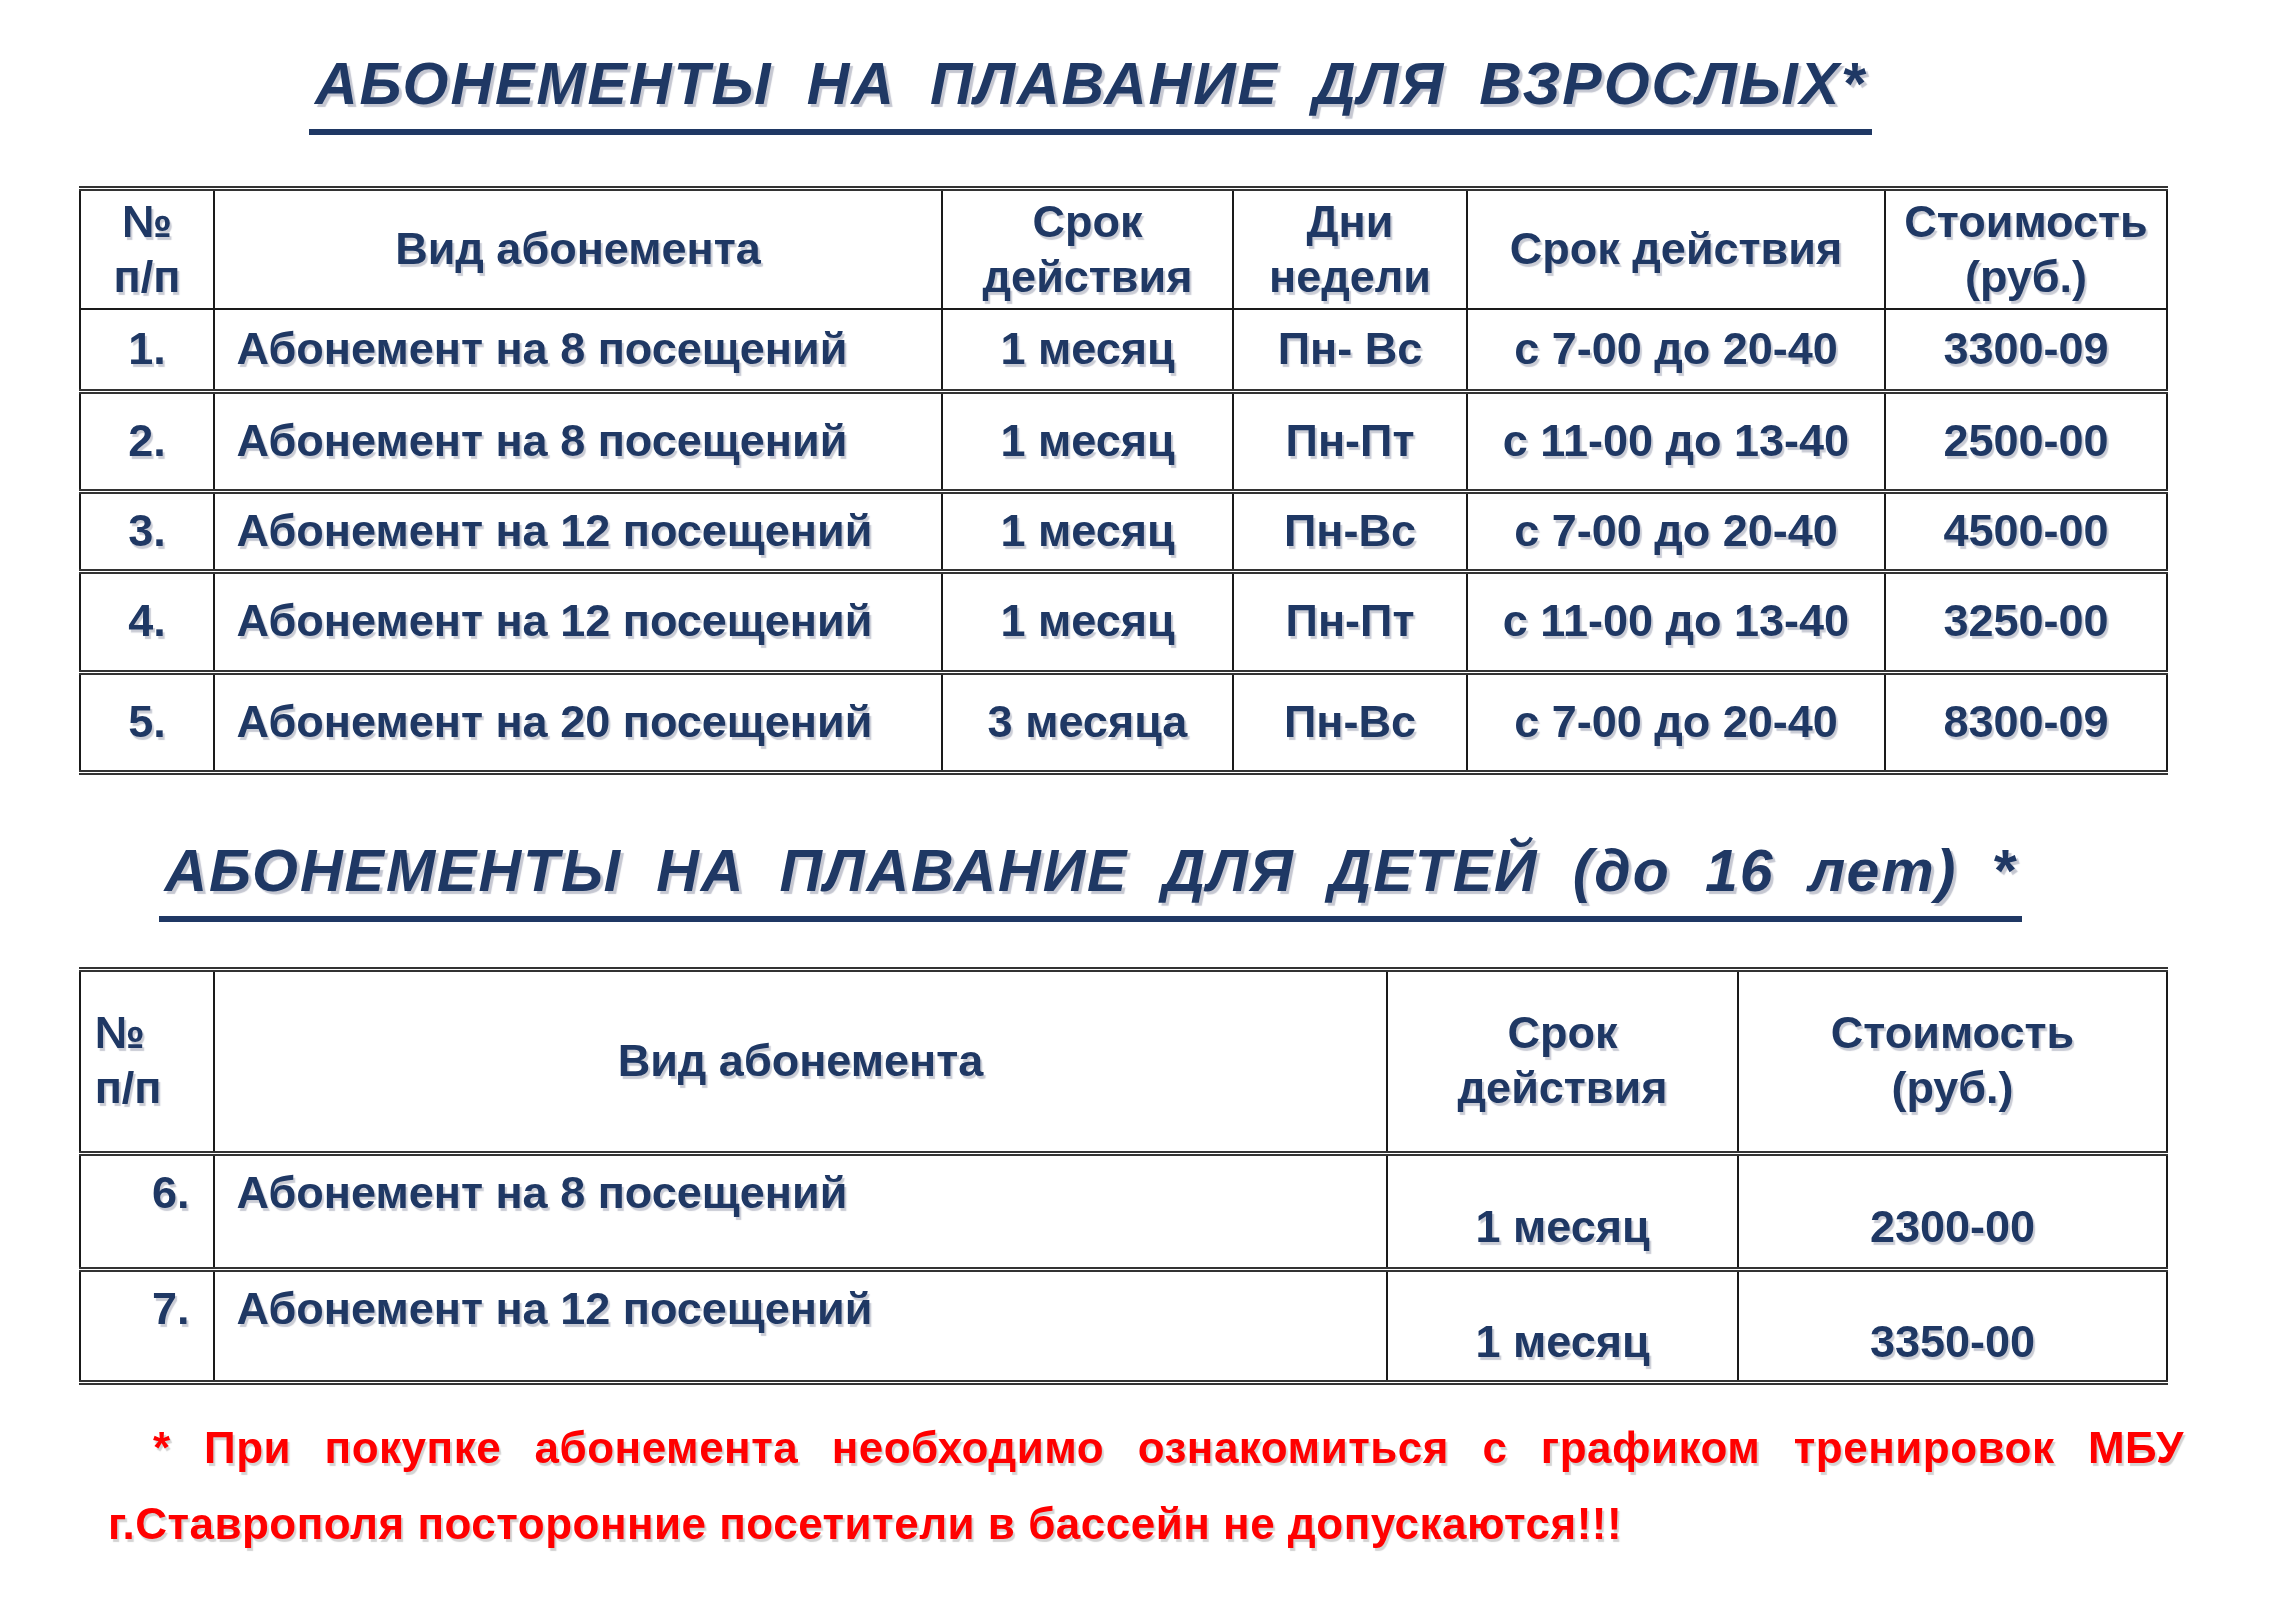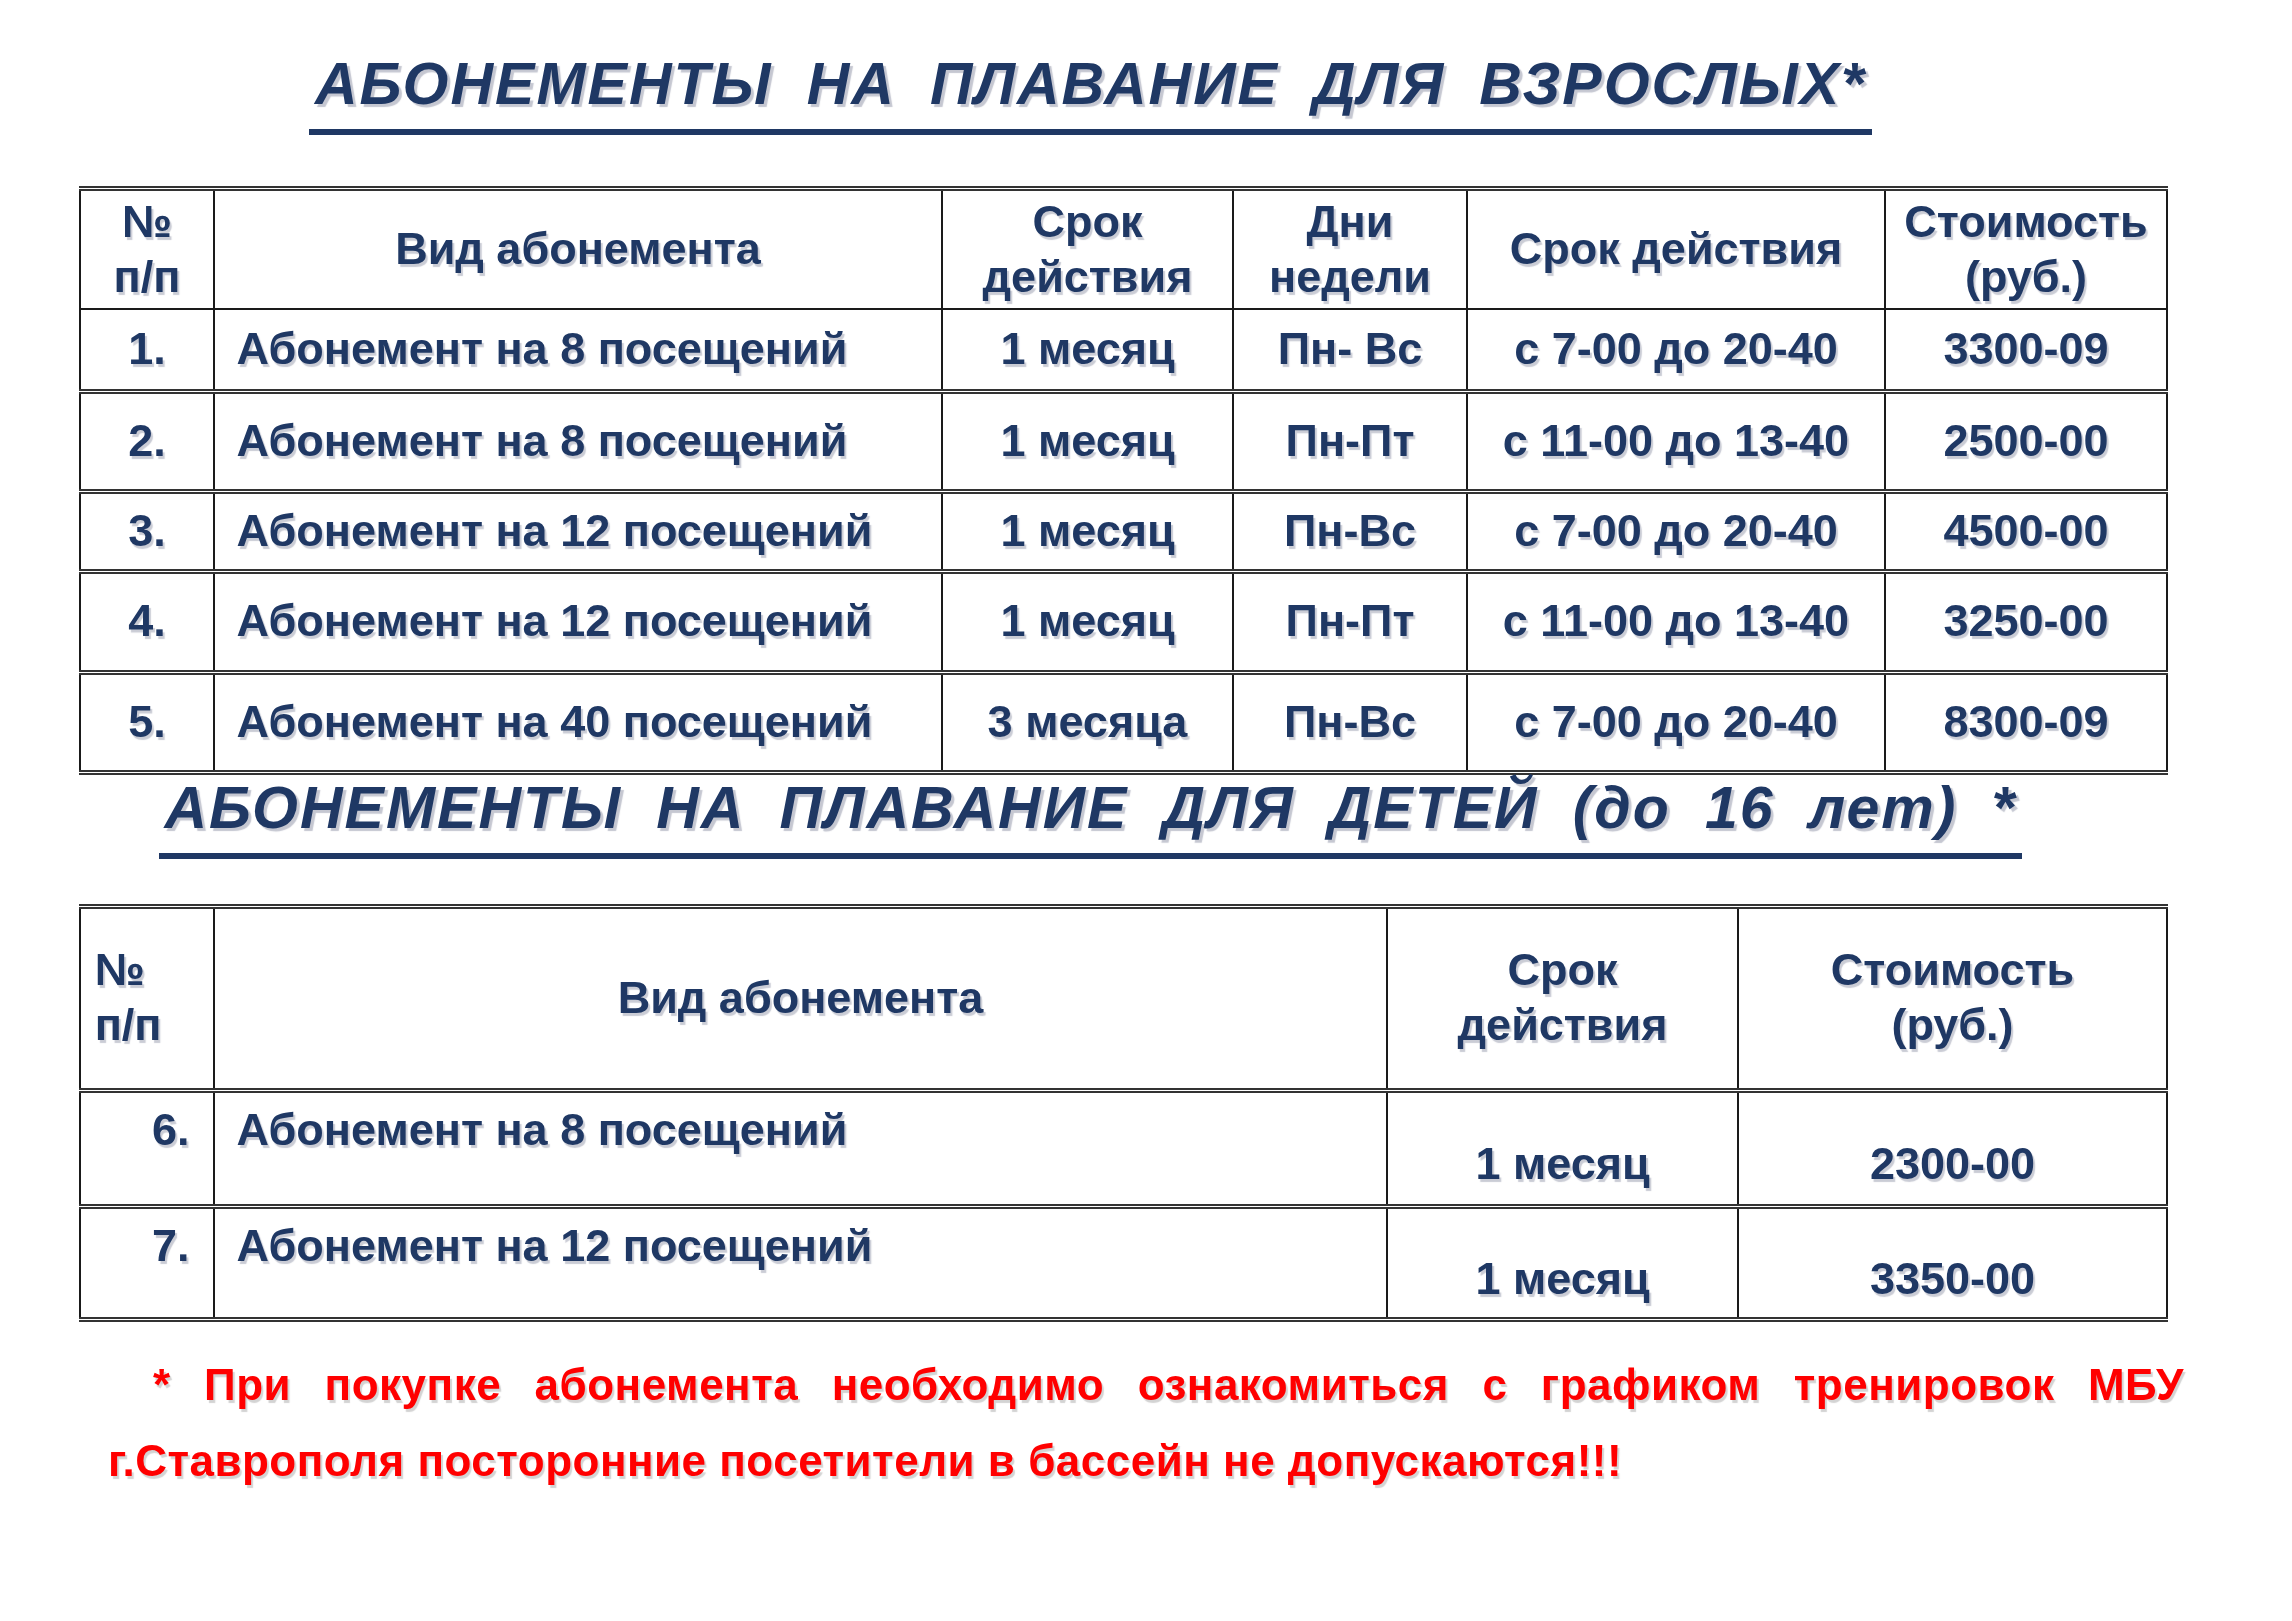--- a/index.html
+++ b/index.html
@@ -23,21 +23,21 @@
     font-size:59px;
     line-height:1.12;
     letter-spacing:2px;
     word-spacing:15.7px;
     padding:0 5.9px 11.8px 5.9px;
     border-bottom:6.9px solid #1F3864;
     text-shadow:2.9px 2.9px 1px rgba(110,115,140,0.40);
     white-space:nowrap;
   }
   .title.t1{ margin-bottom:51px; }
-  .title.t2{ margin-bottom:45px; }
+  .title.t2{ margin-top:63px; margin-bottom:45px; }
   
   table.tbl{
     border-collapse:collapse;
     table-layout:fixed;
     width:2088px;
     background:#ffffff;
     border-top:5.9px double #333333;
     border-bottom:5.9px double #333333;
   }
   .tbl th,.tbl td{
@@ -137,21 +137,21 @@
       <tr style="height:101px">
         <td class="c-num">4.</td>
         <td class="c-type">Абонемент на 12 посещений</td>
         <td>1 месяц</td>
         <td>Пн-Пт</td>
         <td>с 11-00 до 13-40</td>
         <td>3250-00</td>
       </tr>
       <tr style="height:100px">
         <td class="c-num">5.</td>
-        <td class="c-type">Абонемент на 40 посещений</td>
+        <td class="c-type">Абонемент на 20 посещений</td>
         <td>3 месяца</td>
         <td>Пн-Вс</td>
         <td>с 7-00 до 20-40</td>
         <td>8300-09</td>
       </tr>
     </tbody>
   </table>
 
   <div class="title t2">
     <span class="title-text">АБОНЕМЕНТЫ НА ПЛАВАНИЕ ДЛЯ ДЕТЕЙ (до 16 лет) *</span>

